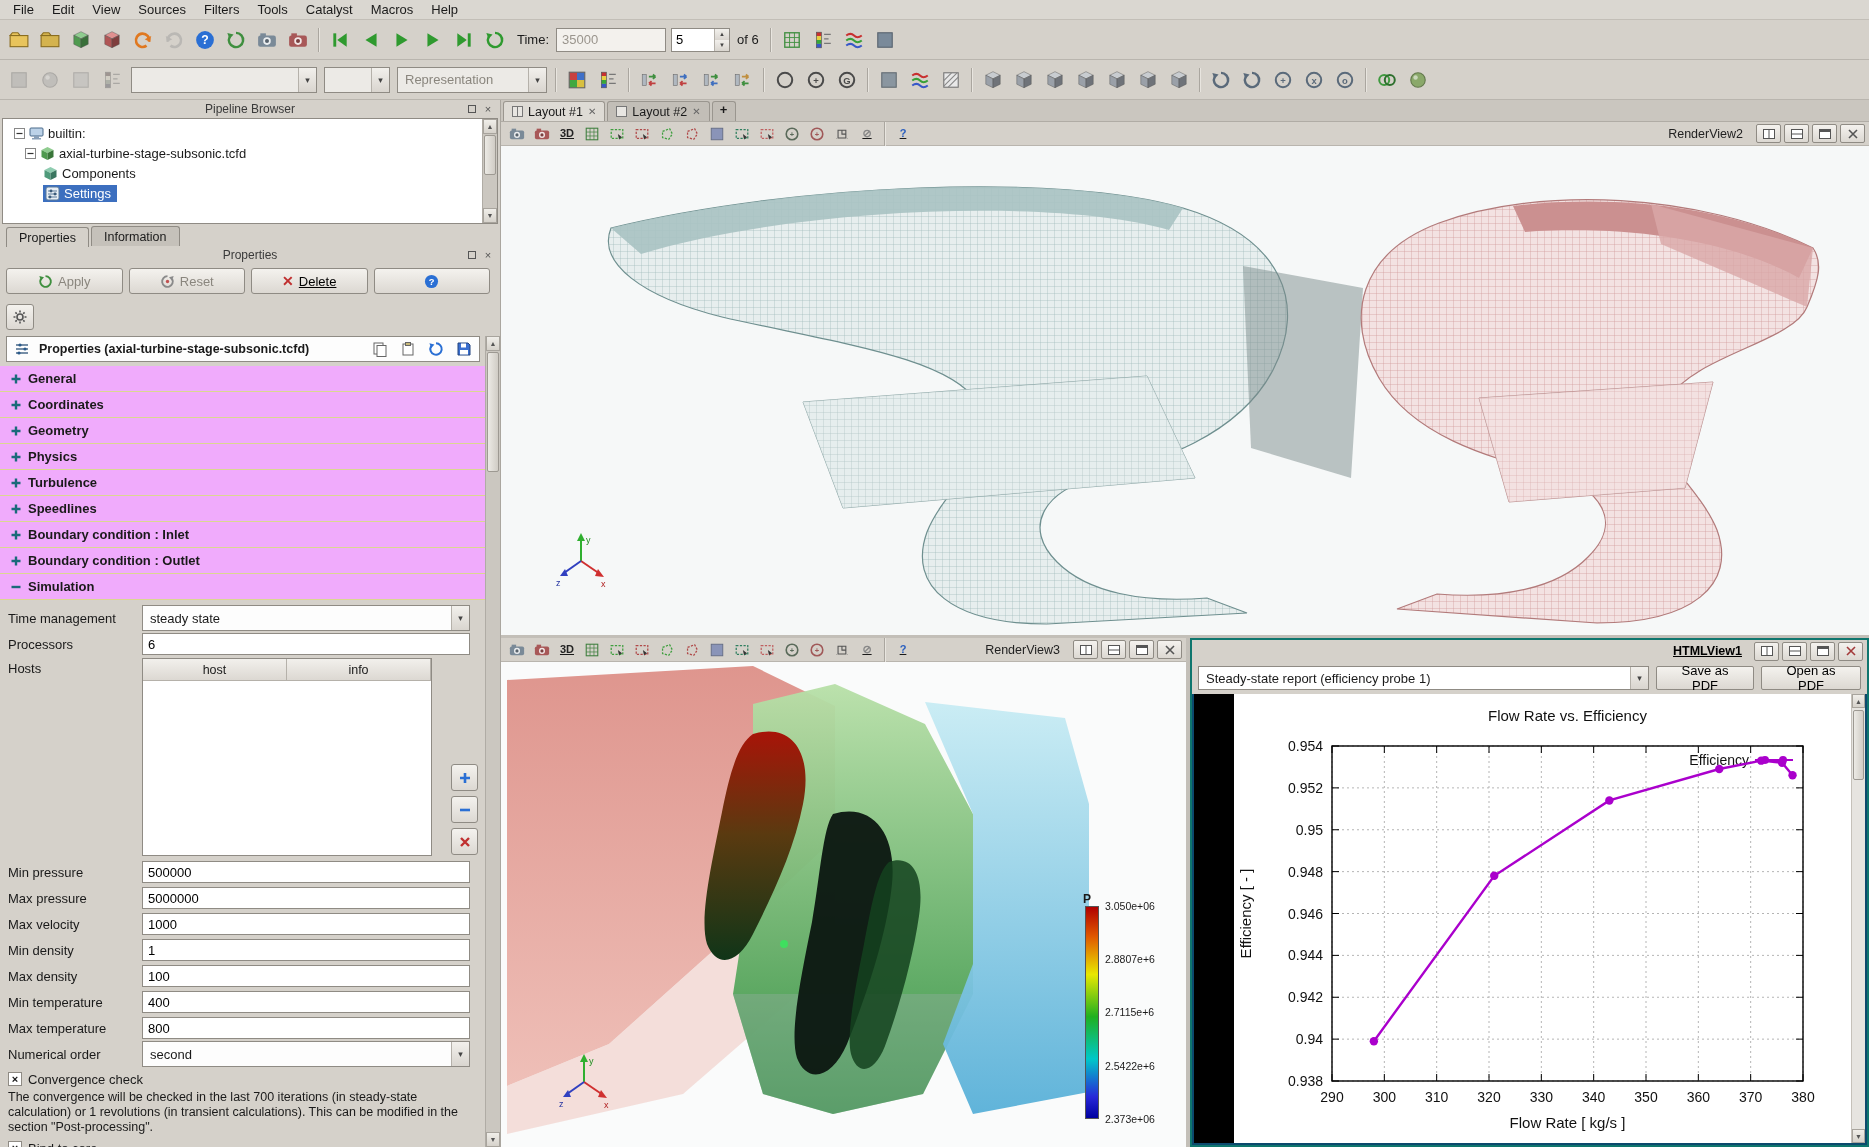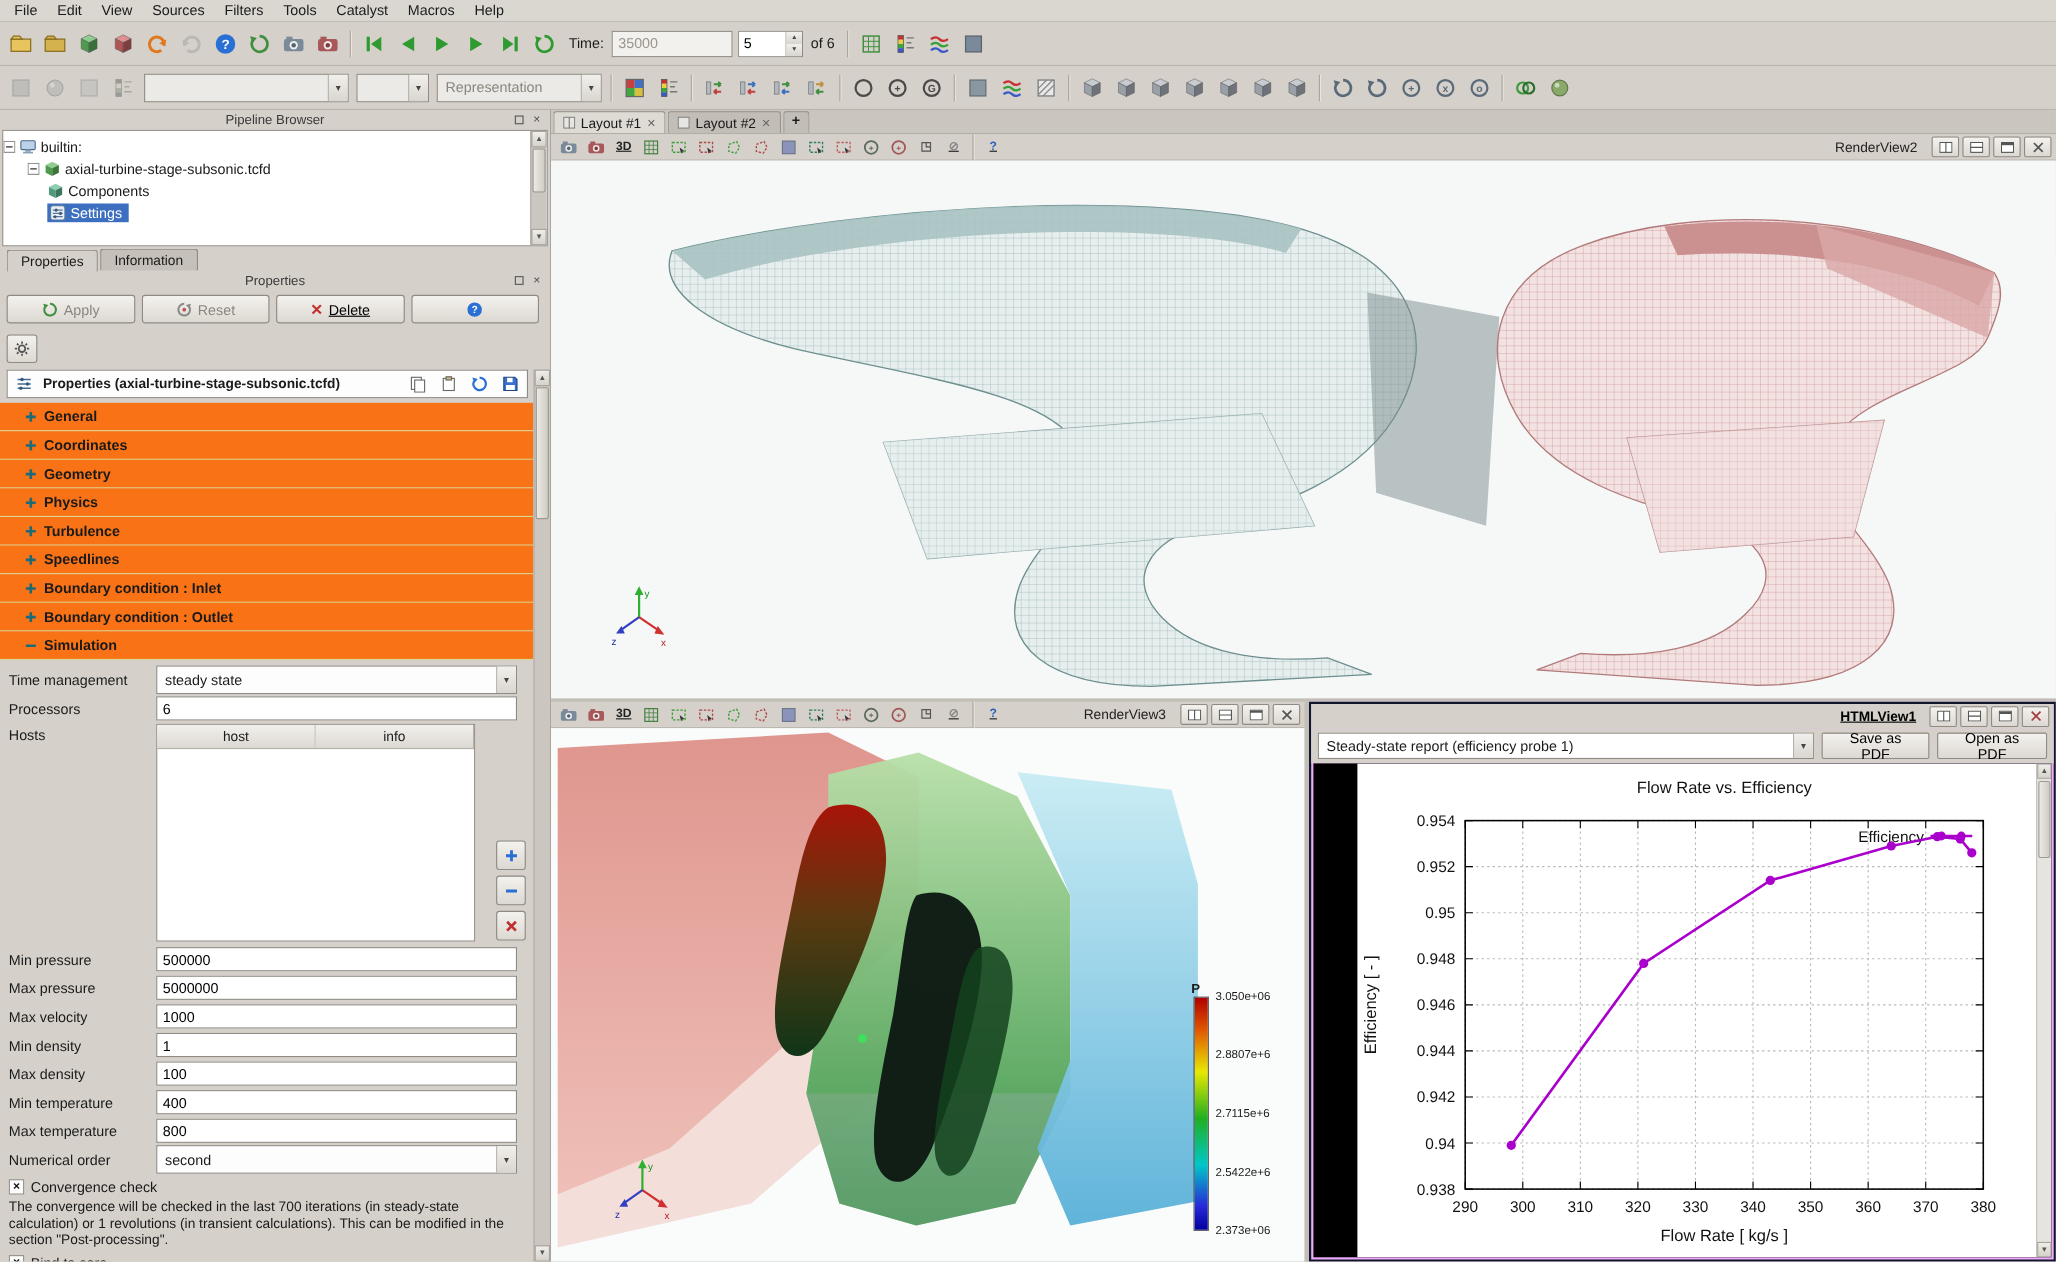--- a/index.html
+++ b/index.html
@@ -58,21 +58,21 @@
   .search-row { position:absolute; top:204px; left:6px; right:10px; height:26px; display:flex; gap:4px; }
   .search-row input { flex:1; }
   .search-row input::placeholder { color:#9a958d; }
   .gear-btn { width:28px; height:26px; }
   .gear-btn svg { width:16px; height:16px; }
   .props-header { position:absolute; top:236px; left:6px; right:20px; height:26px; border:1px solid #8f8b84; background:#fdfdfd; display:flex; align-items:center; gap:6px; padding:0 4px; }
   .props-header .ph-text { flex:1; font-weight:bold; font-size:12.5px; white-space:nowrap; overflow:hidden; }
   .ph-ic { width:22px; height:22px; display:inline-flex; align-items:center; justify-content:center; border:1px solid transparent; }
   .ph-ic svg { width:16px; height:16px; }
   #prop-body { position:absolute; top:266px; left:0; right:15px; bottom:0; overflow:hidden; }
-  .sec-row { height:26px; background:#f97316; border-bottom:1px solid #dbd790; display:flex; align-items:center; gap:6px; padding-left:22px; }
+  .sec-row { height:26px; background:#f0abfc; border-bottom:1px solid #dbd790; display:flex; align-items:center; gap:6px; padding-left:10px; }
   .sec-row .sec-label { font-weight:bold; }
   .sec-ic svg { width:12px; height:12px; display:block; }
   #prop-fields { margin-top:6px; }
   .field-row { height:24px; margin-bottom:2px; display:flex; align-items:center; }
   .flabel { width:142px; padding-left:8px; flex:none; }
   .fieldc { width:328px; }
   .finput { width:328px; height:22px; }
   .field-row.hosts { height:200px; align-items:flex-start; }
   .field-row.hosts .flabel { margin-top:3px; }
   .hosts-wrap { position:relative; width:336px; height:198px; }
@@ -104,21 +104,21 @@
   .view-toolbar .gly { font-size:11px; }
   .view-title { margin-left:auto; padding-right:4px; font-size:12.5px; color:#222; white-space:nowrap; }
   .active-view-title { font-weight:bold; text-decoration:underline; color:#000; }
   #rv2 { position:absolute; top:22px; left:0; right:0; height:513px; }
   #rv2-canvas { position:absolute; top:24px; left:0; right:0; bottom:0; background:#f6f8f8; overflow:hidden; }
   .split-h { position:absolute; top:535px; left:0; right:0; height:3px; background:#c3bfb8; }
   #bottom-row { position:absolute; top:538px; left:0; right:0; bottom:0; }
   #rv3 { position:absolute; left:0; top:0; width:685px; bottom:0; }
   #rv3-canvas { position:absolute; top:24px; left:0; right:0; bottom:0; background:#fafbfb; overflow:hidden; }
   .split-v { position:absolute; left:685px; top:0; width:4px; bottom:0; background:#c3bfb8; }
-  #htmlview { position:absolute; left:689px; right:0; top:0; bottom:0; border:2px solid #0f172a; background:#f0abfc; }
+  #htmlview { position:absolute; left:689px; right:0; top:0; bottom:0; border:2px solid #0f766e; background:#0c4a6e; }
   #hv-header { display:flex; align-items:center; height:22px; background:#d5d1ca; padding:0 4px; }
   #hv-toolbar { display:flex; align-items:center; height:32px; padding:0 6px; gap:7px; background:#d5d1ca; }
   #hv-toolbar .combo { width:455px; height:24px; background:#fff; }
   #hv-toolbar button { height:24px; padding:0 10px; border-radius:2px; }
   #hv-report { position:absolute; top:54px; left:2px; right:2px; bottom:2px; background:#000; overflow:hidden; }
   #chart-panel { position:absolute; left:40px; top:0; width:617px; bottom:0; background:#fff; }
   #chart-svg { display:block; }
   .ctl { font-size:14px; fill:#111; font-family:"Liberation Sans", sans-serif; }
   .cti { font-size:15px; fill:#111; font-family:"Liberation Sans", sans-serif; }
   .cax { font-size:15px; fill:#111; font-family:"Liberation Sans", sans-serif; }
@@ -537,21 +537,21 @@
             <span class="dock-sq"></span>
           </button>
         <button class="dock-btn">
             <span>×</span>
           </button>
       </span>
     </div>
 
     <div class="tree">
       <div style="height:4px"></div>
-      <div class="tree-row" style="padding-left:0">
+      <div class="tree-row" style="padding-left:11px">
         <span class="expander">
             <svg viewBox="0 0 11 11">
               <rect x="0.5" y="0.5" width="10" height="10" fill="#fff" stroke="#888"></rect>
               <path d="M2.5 5.5h6" stroke="#333" stroke-width="1.2"></path>
             </svg>
           </span>
         <span class="ticon">
             <svg viewBox="0 0 15 15">
               <rect x="1" y="2" width="13" height="8" rx="1" fill="#bcd2e8" stroke="#4a6a8a"></rect>
               <rect x="5" y="10" width="5" height="2" fill="#8aa0b8"></rect>

